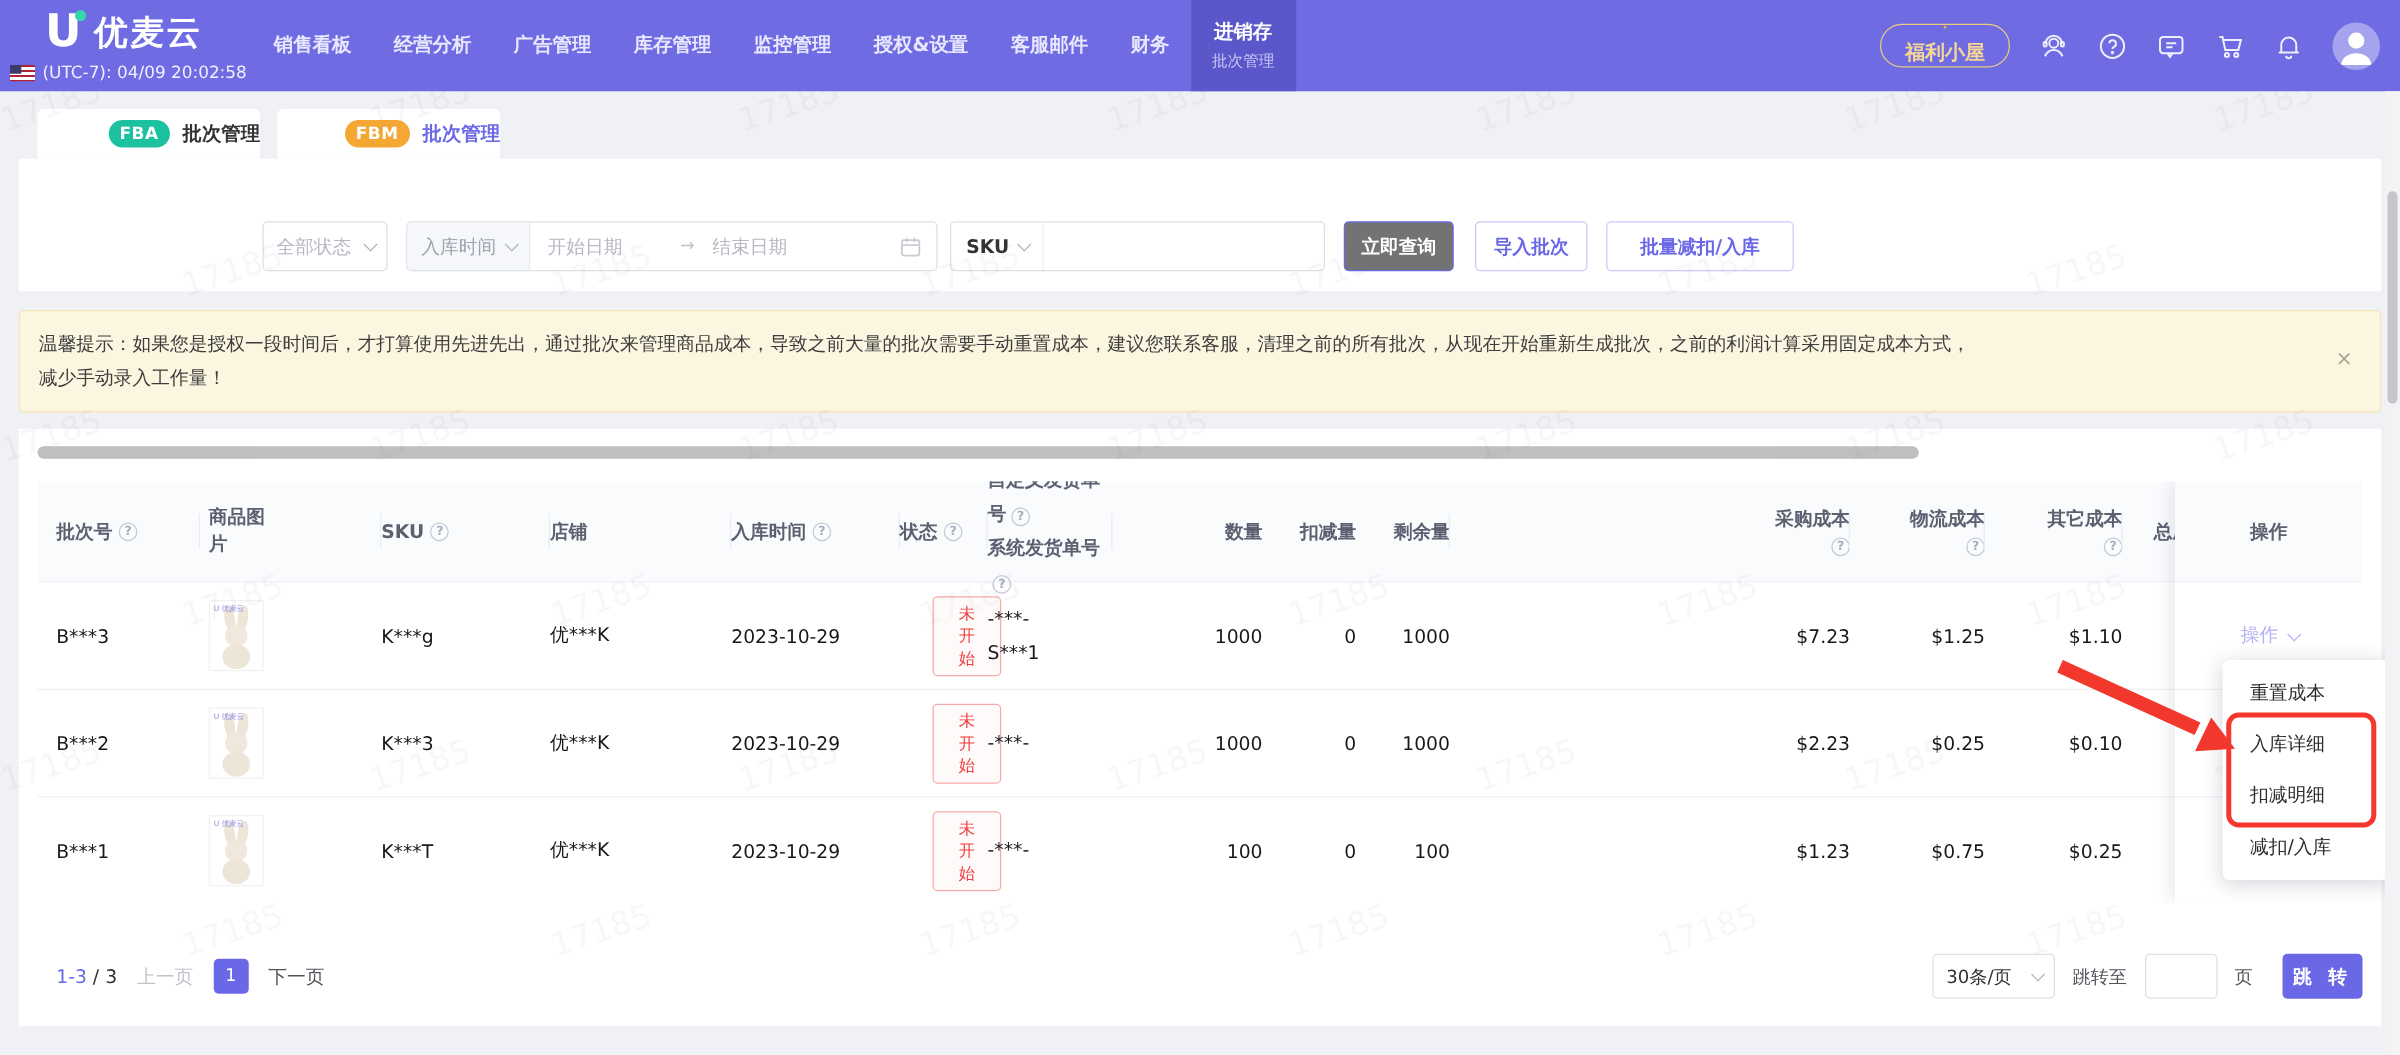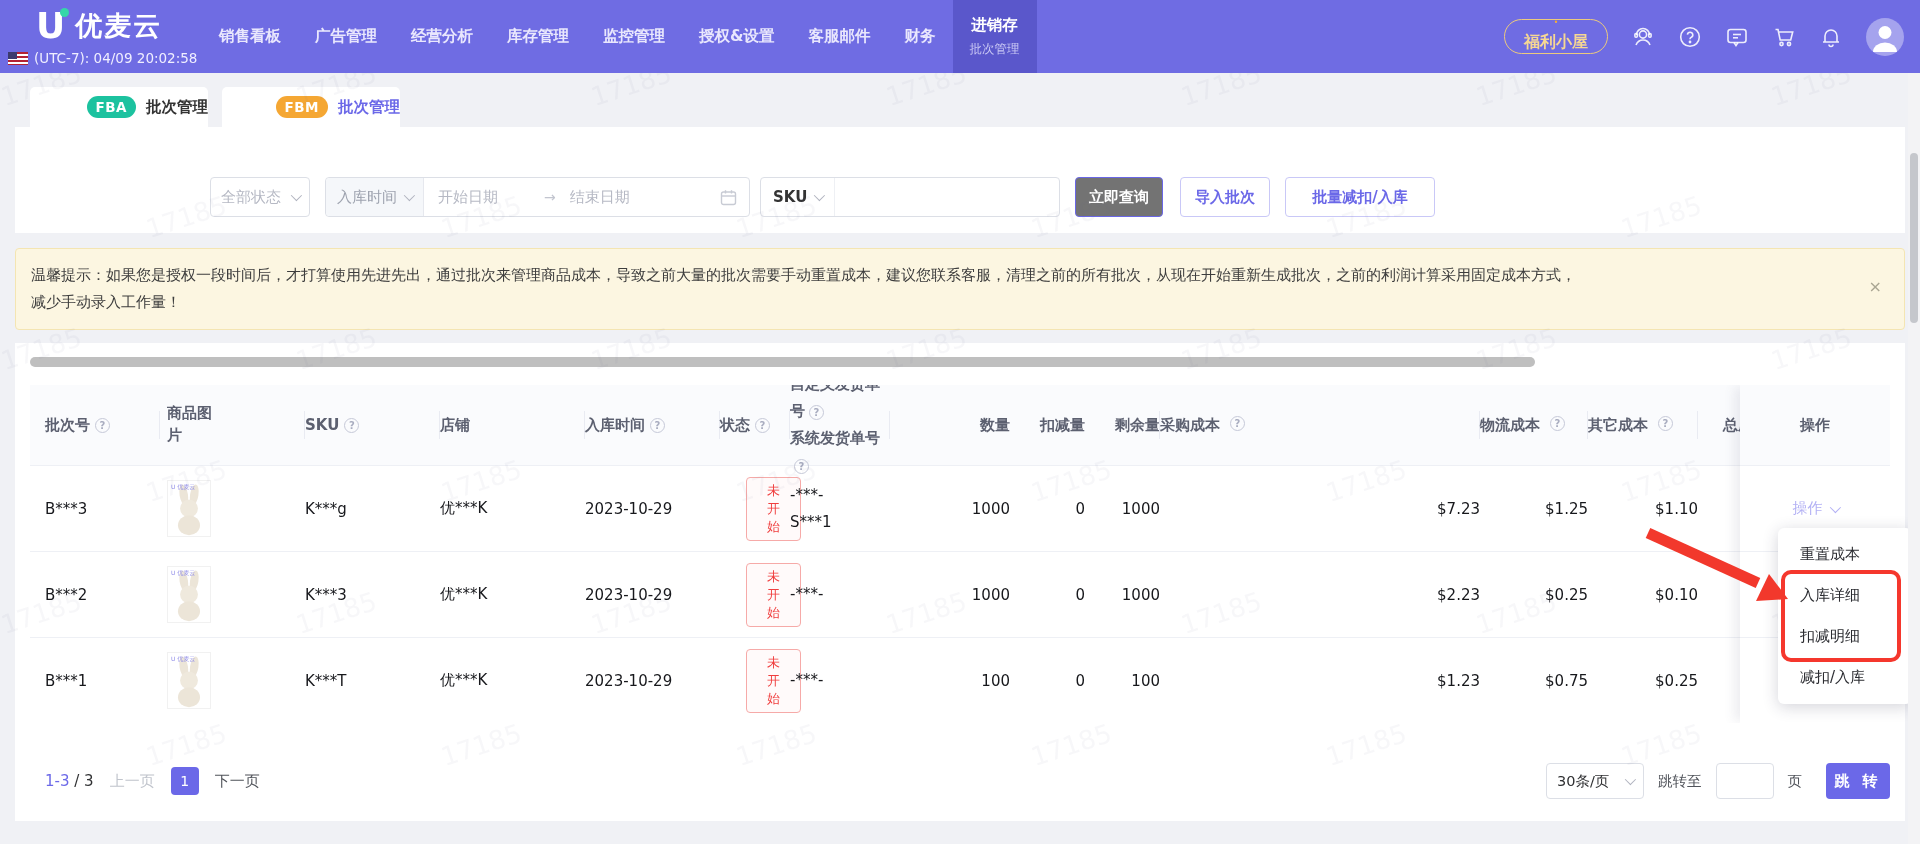--- a/index.html
+++ b/index.html
@@ -72,21 +72,21 @@
   .c5{width:135px;} .c6{width:70px;} .c7{width:100px;}
   .c8{width:120px; justify-content:flex-end; text-align:right;} .c9{width:75px; justify-content:flex-end; text-align:right;}
   .c10{width:75px; justify-content:flex-end; text-align:right;} .c11{width:320px; justify-content:flex-end; text-align:right;}
   .c12{width:108px; justify-content:flex-end; text-align:right;} .c13{width:110px; justify-content:flex-end; text-align:right;}
   .c14{width:100px; padding-left:25px;}
   .trow .c1,.trow .c2,.trow .c3,.trow .c4,.trow .c5,.trow .c6,.trow .c7 { display:flex; align-items:center; }
   .trow .c8,.trow .c9,.trow .c10,.trow .c11,.trow .c12,.trow .c13 { display:flex; align-items:center; }
   .wrap-head { width:54px; line-height:1.45; display:inline-block; }
   .help { width:15px; height:15px; border:1px solid #c6c9d8; border-radius:50%; color:#a9adc0; font-size:10px; display:inline-flex; align-items:center; justify-content:center; margin-left:5px; flex:0 0 auto; }
   .help::before { content:"?"; }
-  .stack { display:flex; flex-direction:row; align-items:flex-start; gap:5px; width:100%; }
+  .stack { display:flex; flex-direction:column; align-items:flex-end; gap:5px; width:100%; }
   .two-line { line-height:27px; }
   .two-line .help { margin-left:4px; }
   .badge { display:inline-block; padding:4px 20px; border:1px solid #f6aaa8; color:#f03e3e; background:#fffafa; border-radius:4px; font-size:13px;margin-left:26px; }
   .prod { width:44px; height:57px; background:#fff; border:1px solid #f1f1f1; position:relative; overflow:hidden; }
   .prod-wm { position:absolute; top:2px; left:3px; font-size:6px; color:#8f8ce8; white-space:nowrap; }
   .ship { line-height:27px; }
   .fixed-col { position:absolute; top:0; left:1710px; width:150px; height:338px; background:#fff; box-shadow:-8px 0 10px -2px rgba(90,90,120,0.10); }
   .fixed-head { height:80px; background:#fafbfd; display:flex; align-items:center; justify-content:center; color:#5c6070; font-weight:bold; font-size:15px; }
   .fixed-cell { height:86px; border-top:1px solid #eef0f5; display:flex; align-items:center; justify-content:center; gap:7px; color:#b3b1f4; font-size:15px; cursor:pointer; }
   .chev-p { width:8px; height:8px; border-right:1.5px solid #b3b1f4; border-bottom:1.5px solid #b3b1f4; transform:rotate(45deg) translateY(-2px); }
@@ -123,22 +123,22 @@
     <div class="logo">
       <span class="logo-u">U</span>
       <span class="logo-text">优麦云</span>
     </div>
     <div class="time-row">
       <span class="flag"></span>
       <span>(UTC-7): 04/09 20:02:58</span>
     </div>
     <div class="nav-menu">
       <div class="nav-item">销售看板</div>
+      <div class="nav-item">经营分析</div>
       <div class="nav-item">广告管理</div>
-      <div class="nav-item">经营分析</div>
       <div class="nav-item">库存管理</div>
       <div class="nav-item">监控管理</div>
       <div class="nav-item">授权&amp;设置</div>
       <div class="nav-item">客服邮件</div>
       <div class="nav-item">财务</div>
       <div class="nav-item active">
         <span>进销存</span>
         <span class="nav-sub">批次管理</span>
       </div>
     </div>

